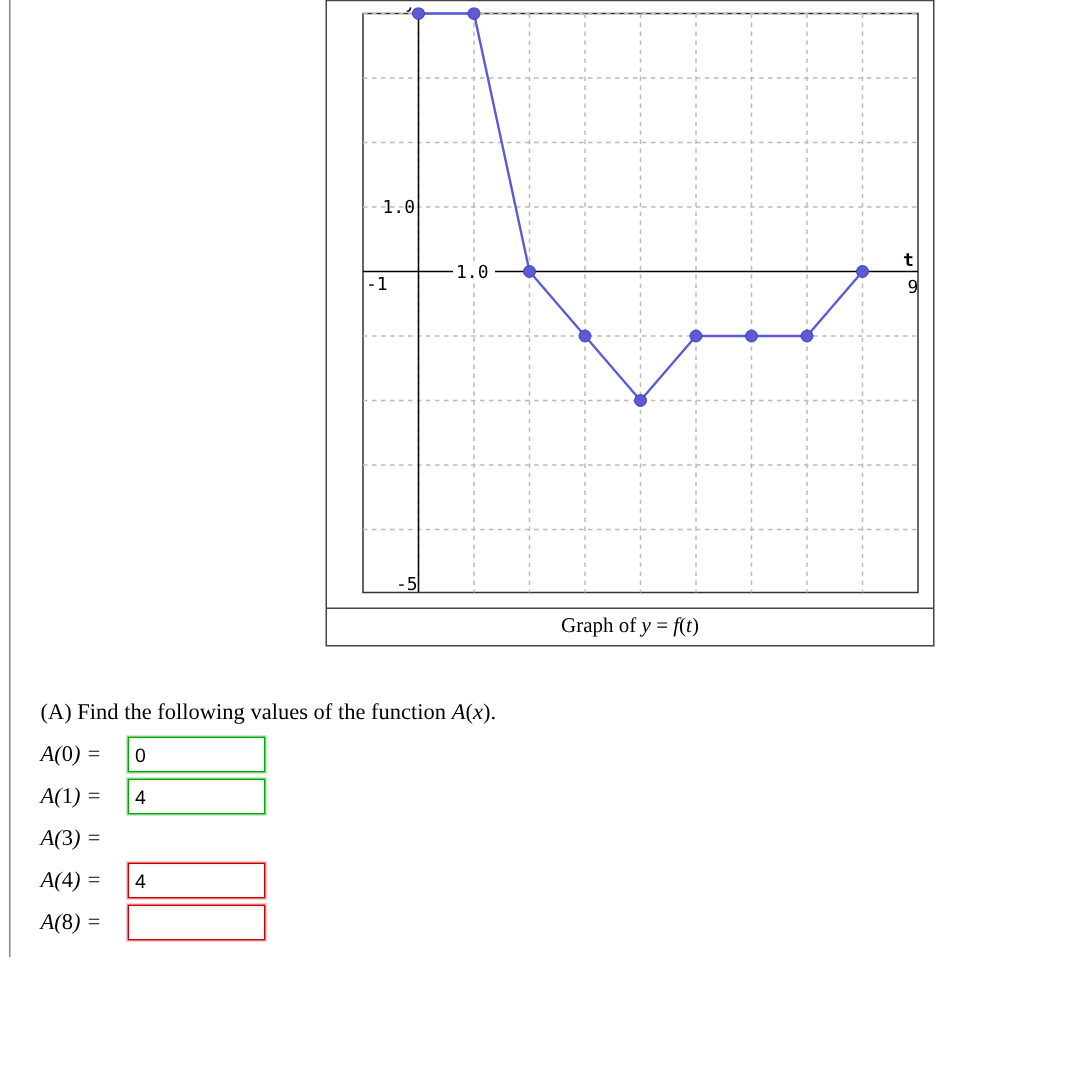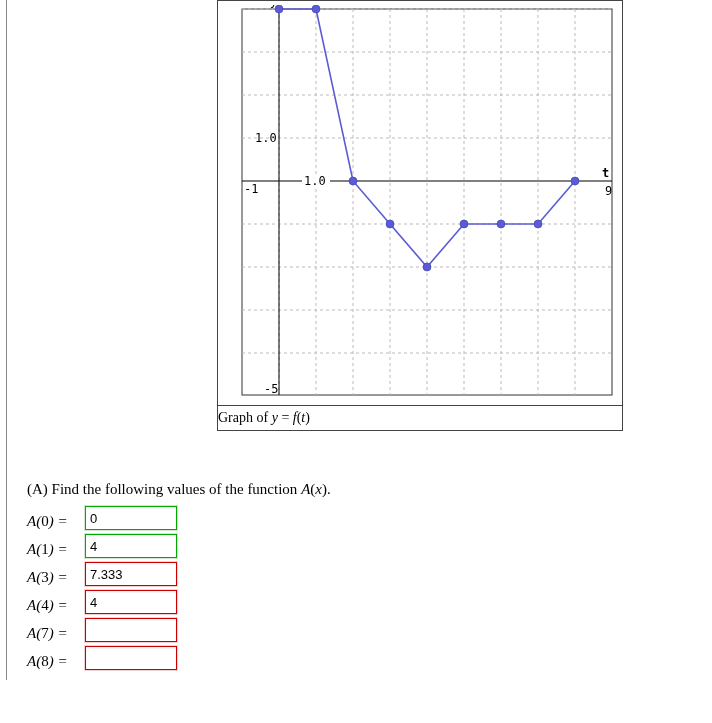--- a/index.html
+++ b/index.html
@@ -19,37 +19,38 @@
     width: 404px;
     margin-left: 190px;
     border: 1px solid #444;
   }
   .graph-inner {
     padding: 4px;
     background: #fff;
   }
   .caption-bar {
     border-top: 1px solid #444;
+    text-align: center;
     padding: 4px 0;
     font-family: "Times New Roman", serif;
     font-size: 14px;
     background: #fff;
   }
   .prompt {
-    margin-top: 50px;
+    margin-top: 36px;
     margin-bottom: 6px;
   }
   .rows {
     display: flex;
     flex-direction: column;
     gap: 2px;
   }
   .row {
     display: flex;
-    align-items: flex-end;
+    align-items: center;
     height: 26px;
   }
   .row-label {
     width: 58px;
     text-align: left;
     font-style: italic;
     font-family: "Times New Roman", serif;
   }
   .row-label .arg {
     font-style: normal;
@@ -152,29 +153,24 @@
       <div class="row">
         <span class="row-label"><i>A</i>(<span class="arg">0</span>) = </span>
         <input class="answer correct" type="text" value="0" style="">
       </div>
       <div class="row">
         <span class="row-label"><i>A</i>(<span class="arg">1</span>) = </span>
         <input class="answer correct" type="text" value="4" style="">
       </div>
       <div class="row">
         <span class="row-label"><i>A</i>(<span class="arg">3</span>) = </span>
-        <input class="answer incorrect" type="text" value="7.333" style="">
       </div>
       <div class="row">
         <span class="row-label"><i>A</i>(<span class="arg">4</span>) = </span>
         <input class="answer incorrect" type="text" value="4" style="">
-      </div>
-      <div class="row">
-        <span class="row-label"><i>A</i>(<span class="arg">7</span>) = </span>
-        <input class="answer incorrect" type="text" style="">
       </div>
       <div class="row">
         <span class="row-label"><i>A</i>(<span class="arg">8</span>) = </span>
         <input class="answer incorrect" type="text" style="">
       </div>
     </div>
 
 </div>
 
 </body></html>

